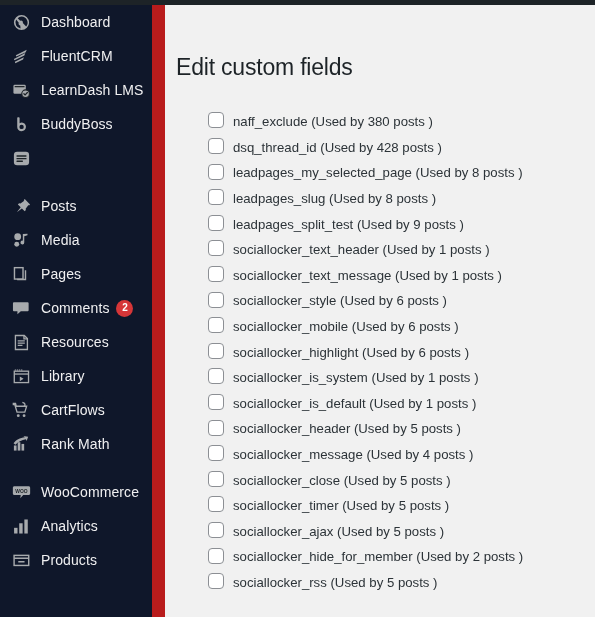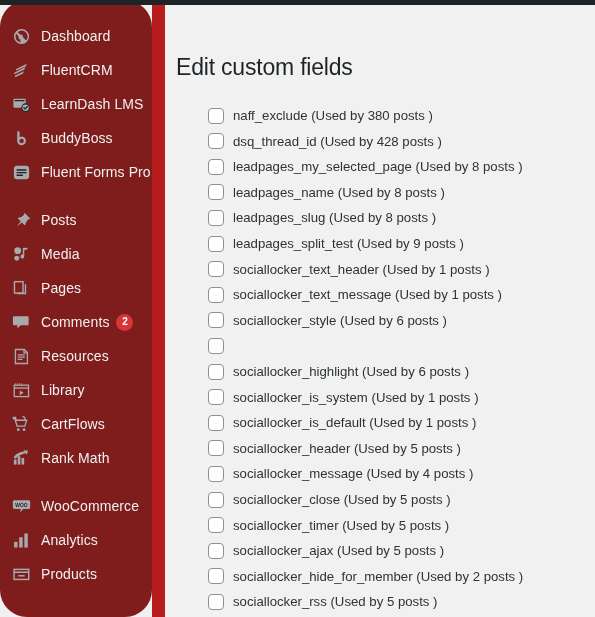--- a/index.html
+++ b/index.html
@@ -33,25 +33,24 @@
     background: #1d2327;
     z-index: 5;
   }
 
   
   .sidebar {
     position: absolute;
     top: 0; left: 0;
     width: 152px;
     height: 617px;
-    background: #7f1d1d;
-    padding-top: 19px;
+    background: #0f172a;
+    padding-top: 5px;
     overflow: hidden;
     z-index: 4;
-    border-radius: 27px;
   }
 
   .menu-group { padding: 0; }
   .group-gap { height: 14px; }
 
   .menu-item {
     display: flex;
     align-items: center;
     height: 34px;
     padding: 0 8px 0 11px;
@@ -126,21 +125,21 @@
   }
 
   .fields-list {
     margin: 20px 0 0 0;
     padding: 0 0 0 11px;
     list-style: none;
   }
 
   .field-row {
     display: flex;
-    align-items: center;
+    align-items: flex-end;
     height: 25.6px;
     cursor: pointer;
     padding-left: 32px;
   }
 
   .cb {
     width: 16px;
     height: 16px;
     flex: 0 0 16px;
     border: 1px solid #8c8f94;
@@ -206,21 +205,20 @@
         </div>
         <div class="menu-item">
           <span class="mi-icon">
             <svg width="19" height="19" viewBox="0 0 20 20" fill="currentColor">
               <rect x="2" y="3" width="16" height="14" rx="3.4"></rect>
               <rect x="4.6" y="6.6" width="10.8" height="1.5" rx=".7" fill="#1d2327"></rect>
               <rect x="4.6" y="9.4" width="10.8" height="1.5" rx=".7" fill="#1d2327"></rect>
               <rect x="4.6" y="12.2" width="7" height="1.5" rx=".7" fill="#1d2327"></rect>
             </svg>
           </span>
-          <span class="mi-label">Fluent Forms Pro</span>
         </div>
       </div>
       <div class="group-gap"></div>
       <div class="menu-group">
         <div class="menu-item">
           <span class="mi-icon">
             <svg width="19" height="19" viewBox="0 0 20 20" fill="currentColor">
               <path d="M13.4 2.2l-1.1 1.1.6.6-4 2.9-1.5-.2-1.2 1.2 3 3-4.1 5.3 5.3-4.1 3 3 1.2-1.2-.2-1.5 2.9-4 .6.6 1.1-1.1z"></path>
             </svg>
           </span>
@@ -341,44 +339,41 @@
           <li class="field-row">
             <input type="checkbox" class="cb" style="">
             <span class="field-label">dsq_thread_id (Used by 428 posts )</span>
           </li>
           <li class="field-row">
             <input type="checkbox" class="cb" style="">
             <span class="field-label">leadpages_my_selected_page (Used by 8 posts )</span>
           </li>
           <li class="field-row">
             <input type="checkbox" class="cb" style="">
-            <span class="field-label">leadpages_name (Used by 8 posts )</span>
-          </li>
-          <li class="field-row">
-            <input type="checkbox" class="cb" style="">
             <span class="field-label">leadpages_slug (Used by 8 posts )</span>
           </li>
           <li class="field-row">
             <input type="checkbox" class="cb" style="">
             <span class="field-label">leadpages_split_test (Used by 9 posts )</span>
           </li>
           <li class="field-row">
             <input type="checkbox" class="cb" style="">
             <span class="field-label">sociallocker_text_header (Used by 1 posts )</span>
           </li>
           <li class="field-row">
             <input type="checkbox" class="cb" style="">
             <span class="field-label">sociallocker_text_message (Used by 1 posts )</span>
           </li>
           <li class="field-row">
             <input type="checkbox" class="cb" style="">
             <span class="field-label">sociallocker_style (Used by 6 posts )</span>
           </li>
           <li class="field-row">
             <input type="checkbox" class="cb" style="">
+            <span class="field-label">sociallocker_mobile (Used by 6 posts )</span>
           </li>
           <li class="field-row">
             <input type="checkbox" class="cb" style="">
             <span class="field-label">sociallocker_highlight (Used by 6 posts )</span>
           </li>
           <li class="field-row">
             <input type="checkbox" class="cb" style="">
             <span class="field-label">sociallocker_is_system (Used by 1 posts )</span>
           </li>
           <li class="field-row">

